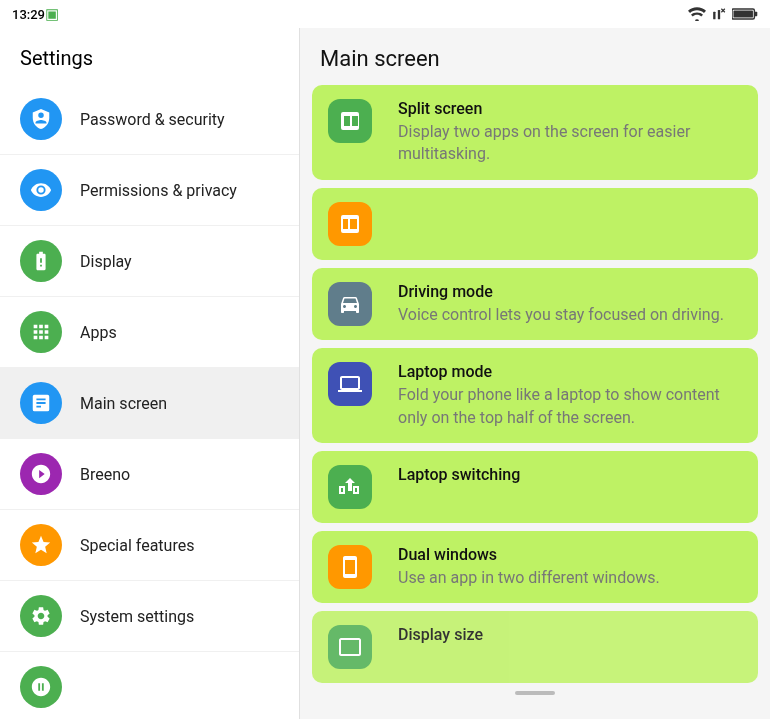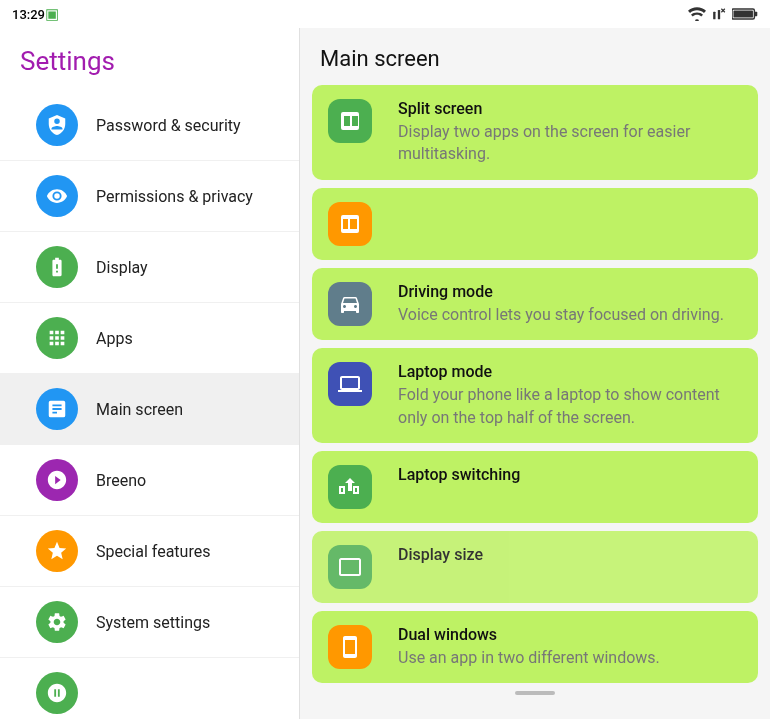--- a/index.html
+++ b/index.html
@@ -40,29 +40,29 @@
     
     .sidebar {
       width: 300px;
       background: #fff;
       border-right: 1px solid #e0e0e0;
       display: flex;
       flex-direction: column;
       overflow-y: auto;
     }
     .sidebar-title {
-      font-size: 26px;
+      font-size: 20px;
       font-weight: 400;
       padding: 18px 20px 14px 20px;
-      color: #a21caf;
+      color: #000000;
     }
     .sidebar-item {
       display: flex;
       align-items: center;
-      padding: 14px 36px;
+      padding: 14px 20px;
       cursor: pointer;
       gap: 18px;
       border-bottom: 1px solid #f0f0f0;
     }
     .sidebar-item.active {
       background: #f0f0f0;
     }
     .sidebar-icon {
       width: 42px;
       height: 42px;
@@ -307,38 +307,38 @@
       <div class="card-icon" style="background:#4CAF50;">
         <svg viewBox="0 0 24 24" fill="white" width="24" height="24">
             <path d="M7 11H1v8h6v-8zm-2 6H3v-4h2v4zm16-6h-6v8h6v-8zm-2 6h-2v-4h2v4zM12 3 7 8h3v8h4V8h3z"></path>
           </svg>
       </div>
       <div class="card-text">
         <div class="card-title">Laptop switching</div>
       </div>
     </div>
 
+    <div class="settings-card">
+      <div class="card-icon" style="background:#FF9800;">
+        <svg viewBox="0 0 24 24" fill="white" width="24" height="24">
+            <path d="M17 1H7C5.9 1 5 1.9 5 3v18c0 1.1.9 2 2 2h10c1.1 0 2-.9 2-2V3c0-1.1-.9-2-2-2zm0 18H7V5h10v14z"></path>
+          </svg>
+      </div>
+      <div class="card-text">
+        <div class="card-title">Dual windows</div>
+        <div class="card-desc">Use an app in two different windows.</div>
+      </div>
+    </div>
+
     <div class="settings-card" style="opacity:0.85;">
       <div class="card-icon" style="background:#4CAF50;">
         <svg viewBox="0 0 24 24" fill="white" width="24" height="24">
             <path d="M21 3H3C2 3 1 4 1 5v14c0 1.1.9 2 2 2h18c1.1 0 2-.9 2-2V5c0-1-1-2-2-2zm0 16H3V5h18v14z"></path>
           </svg>
       </div>
       <div class="card-text">
         <div class="card-title">Display size</div>
-      </div>
-    </div>
-
-    <div class="settings-card">
-      <div class="card-icon" style="background:#FF9800;">
-        <svg viewBox="0 0 24 24" fill="white" width="24" height="24">
-            <path d="M17 1H7C5.9 1 5 1.9 5 3v18c0 1.1.9 2 2 2h10c1.1 0 2-.9 2-2V3c0-1.1-.9-2-2-2zm0 18H7V5h10v14z"></path>
-          </svg>
-      </div>
-      <div class="card-text">
-        <div class="card-title">Dual windows</div>
-        <div class="card-desc">Use an app in two different windows.</div>
       </div>
     </div>
 
     <div class="scrollbar-indicator"></div>
   </div>
 </div>
 
 </body></html>

